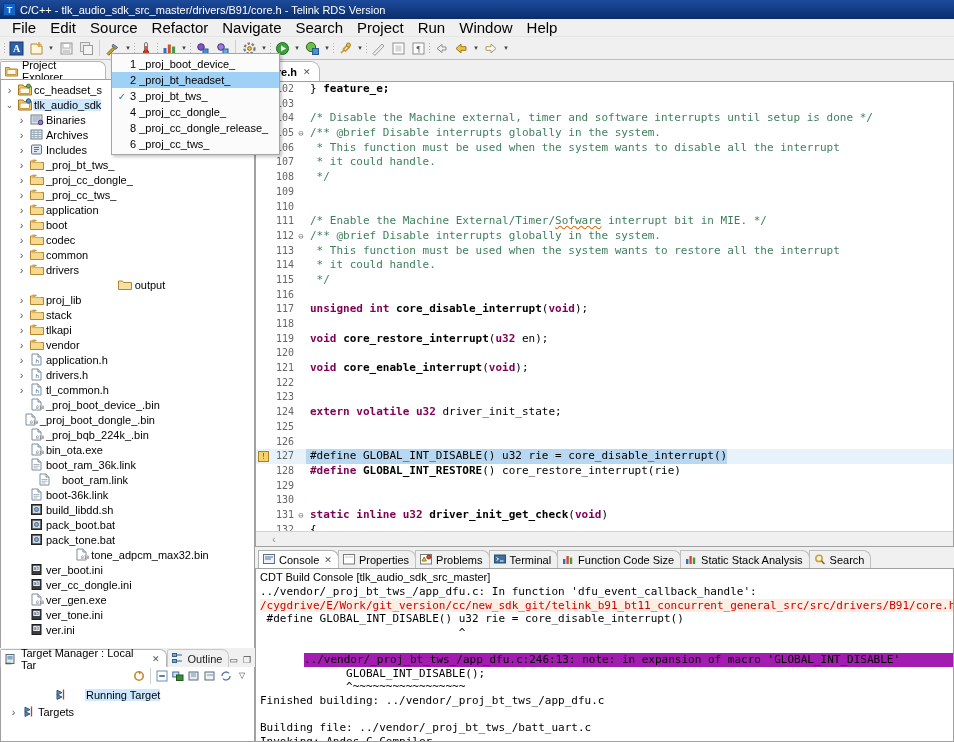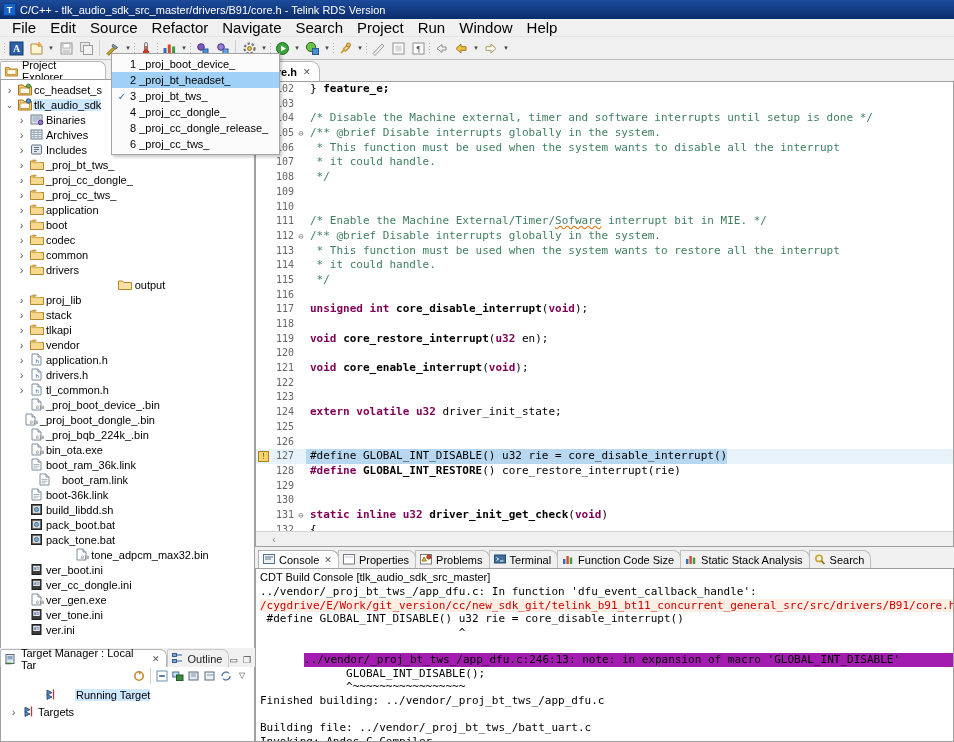--- a/index.html
+++ b/index.html
@@ -860,21 +860,21 @@
         <div class="tm-tool">
           <svg width="12" height="12" viewBox="0 0 12 12">
               <path d="M2 6a4 4 0 017-2.6" fill="none" stroke="#5b7fa6" stroke-width="1.4"></path>
               <path d="M10 6a4 4 0 01-7 2.6" fill="none" stroke="#5b7fa6" stroke-width="1.4"></path>
             </svg>
         </div>
         <div class="tm-tool" style="font-size:8px;color:#444;">▽</div>
       </div>
       <div class="tm-body">
         <div class="tree" id="tm-tree">
-            <div class="trow sel" style="padding-left: 12px; height: 17px; gap: 16px;">
+            <div class="trow sel" style="padding-left: 22px; height: 17px; gap: 16px;">
               <span class="twist" style="font-size: 11px;"></span>
               <span class="ticon">
                 <svg width="14" height="13" viewBox="0 0 14 13">
                   <path d="M3 2.2l5 2.4-5 2.4z" fill="#5e87b5" stroke="#2f5580"></path>
                   <path d="M3 6.6l5 2.4-5 2.4z" fill="#5e87b5" stroke="#2f5580"></path>
                   <path d="M9.5 1.5v10" stroke="#c0392b" stroke-width="1.3"></path>
                 </svg>
               </span>
               <span class="tlabel">Running Target</span>
             </div>

